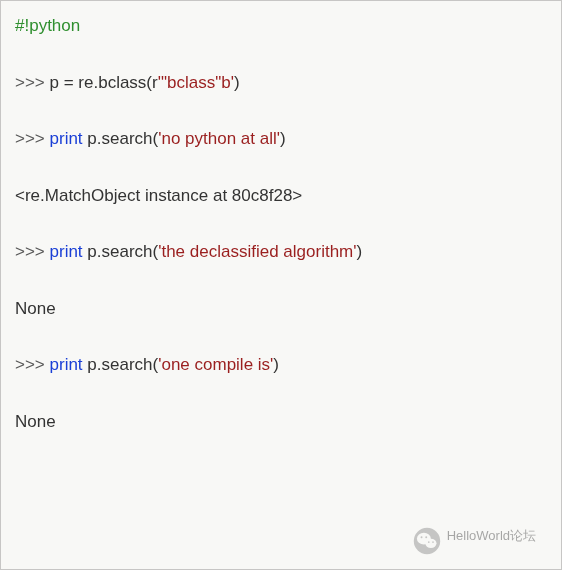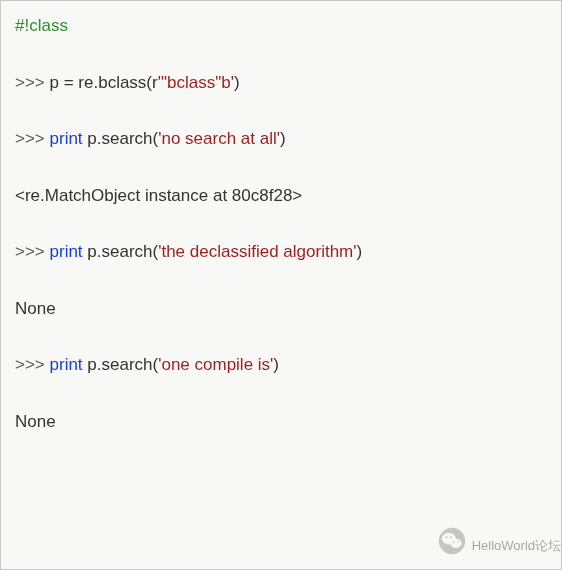--- a/index.html
+++ b/index.html
@@ -20,47 +20,47 @@
     margin-bottom: 31px;
     white-space: pre;
   }
   .line:last-of-type { margin-bottom: 0; }
   .shebang { color: #2f8f2f; }
   .prompt { color: #585858; }
   .kw { color: #1a3fd6; margin-top: 9px; }
   .str { color: #9a1f1f; }
   .watermark {
     position: absolute;
-    right: 0;
+    right: 25px;
     bottom: 14px;
     display: flex;
-    align-items: flex-end;
+    align-items: flex-start;
     gap: 6px;
     opacity: 0.45;
     font-family: "Microsoft YaHei", Arial, sans-serif;
     font-size: 13px;
     color: #444;
   }
   .wm-icon {
     width: 28px;
     height: 28px;
     display: inline-flex;
     align-items: center;
     justify-content: center;
   }
   .wm-icon svg { width: 28px; height: 28px; }
 </style>
 </head>
 <body>
 
-<div class="line"><span class="shebang">#!class</span></div>
+<div class="line"><span class="shebang">#!python</span></div>
 
 <div class="line"><span class="prompt">&gt;&gt;&gt; </span><span>p = re.bclass(r</span><span class="str">'"bclass"b'</span><span>)</span></div>
 
-<div class="line"><span class="prompt">&gt;&gt;&gt; </span><span class="kw">print</span><span> p.search(</span><span class="str">'no search at all'</span><span>)</span></div>
+<div class="line"><span class="prompt">&gt;&gt;&gt; </span><span class="kw">print</span><span> p.search(</span><span class="str">'no python at all'</span><span>)</span></div>
 
 <div class="line"><span>&lt;re.MatchObject instance at 80c8f28&gt;</span></div>
 
 <div class="line"><span class="prompt">&gt;&gt;&gt; </span><span class="kw">print</span><span> p.search(</span><span class="str">'the declassified algorithm'</span><span>)</span></div>
 
 <div class="line"><span>None</span></div>
 
 <div class="line"><span class="prompt">&gt;&gt;&gt; </span><span class="kw">print</span><span> p.search(</span><span class="str">'one compile is'</span><span>)</span></div>
 
 <div class="line"><span>None</span></div>

